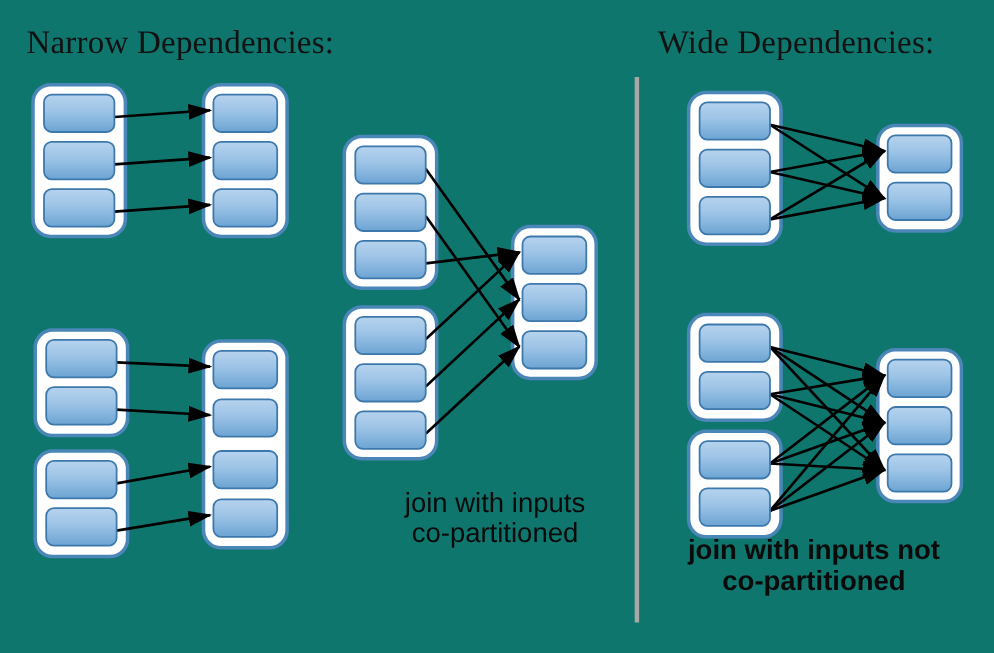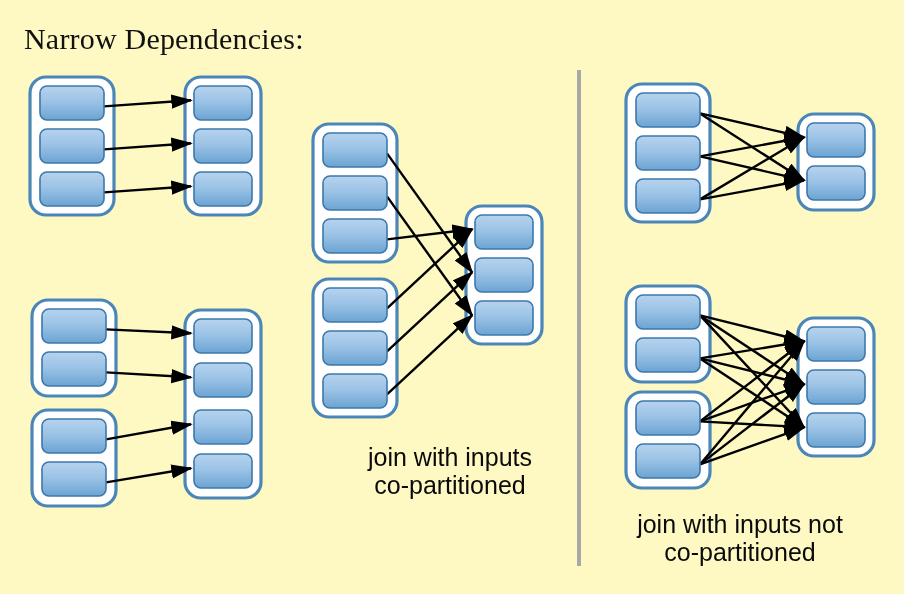--- a/index.html
+++ b/index.html
@@ -4,21 +4,21 @@
 <style>
   html, body {
     margin: 0;
     padding: 0;
     background: #ffffff;
   }
   #canvas {
     position: relative;
     width: 904px;
     height: 594px;
-    background: #fef9c3;
+    background: #0f766e;
     overflow: hidden;
     font-family: "Liberation Sans", sans-serif;
   }
   .section-title {
     position: absolute;
     font-family: "Liberation Serif", serif;
     font-size: 30px;
     color: #111111;
     white-space: nowrap;
     letter-spacing: 0.2px;
@@ -138,19 +138,20 @@
         <rect x="636" y="401" width="64" height="34" rx="7" ry="7" fill="url(#partGrad)" stroke="#3c78ab" stroke-width="1.6"></rect>
         <rect x="636" y="444" width="64" height="34" rx="7" ry="7" fill="url(#partGrad)" stroke="#3c78ab" stroke-width="1.6"></rect>
         <rect x="807" y="327" width="58" height="34" rx="7" ry="7" fill="url(#partGrad)" stroke="#3c78ab" stroke-width="1.6"></rect>
         <rect x="807" y="370" width="58" height="34" rx="7" ry="7" fill="url(#partGrad)" stroke="#3c78ab" stroke-width="1.6"></rect>
         <rect x="807" y="413" width="58" height="34" rx="7" ry="7" fill="url(#partGrad)" stroke="#3c78ab" stroke-width="1.6"></rect>
       </g>
     <line id="divider-line" stroke="#a8a8a8" stroke-width="4" stroke-linecap="butt" x1="579" y1="70" x2="579" y2="566"></line>
   </svg>
 
   <div class="section-title" style="left:24px; top:22px;">Narrow Dependencies:</div>
+  <div class="section-title" style="left:598px; top:22px;">Wide Dependencies:</div>
 
   <div class="op-label" style="left:320px; top:443px; width:260px;">join with inputs
 co-partitioned</div>
-  <div class="op-label" style="left:592px; top:510px; width:296px;">join with inputs not
+  <div class="op-label" style="left:592px; top:486px; width:296px;font-weight:bold;">join with inputs not
 co-partitioned</div>
 
 </div>
 
 </body></html>

